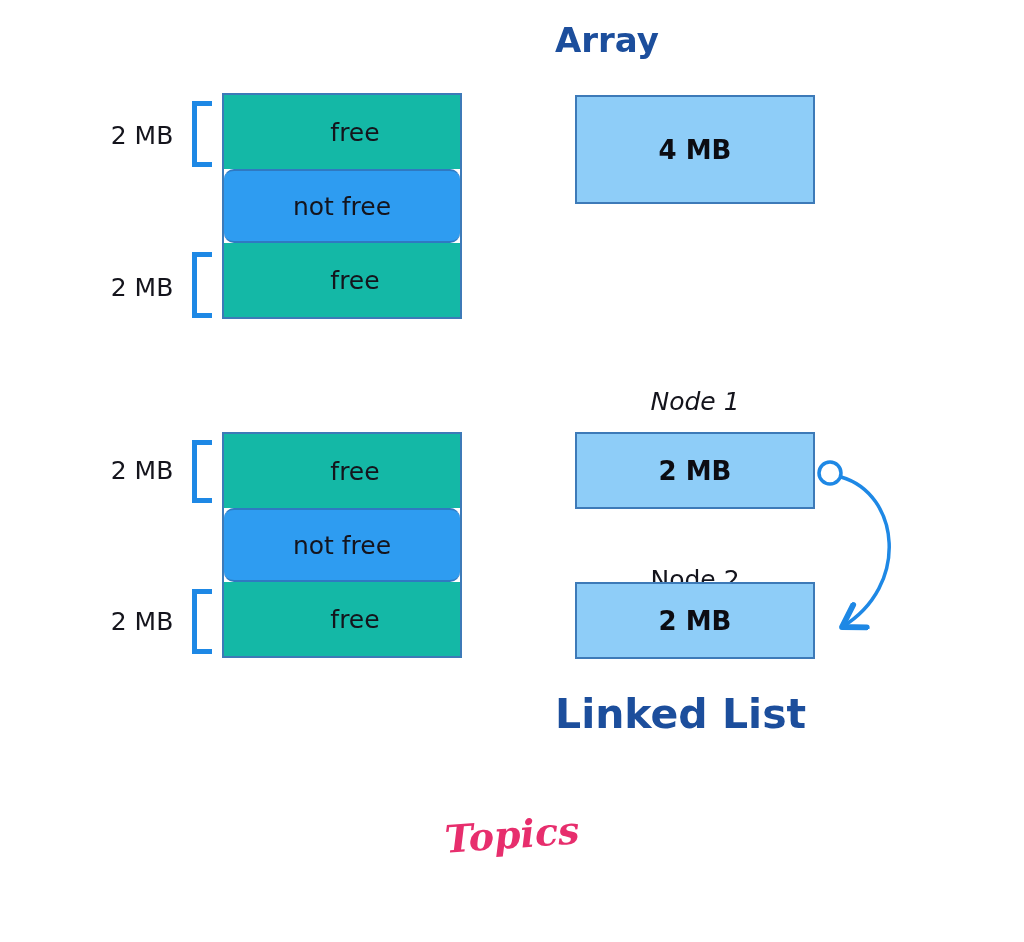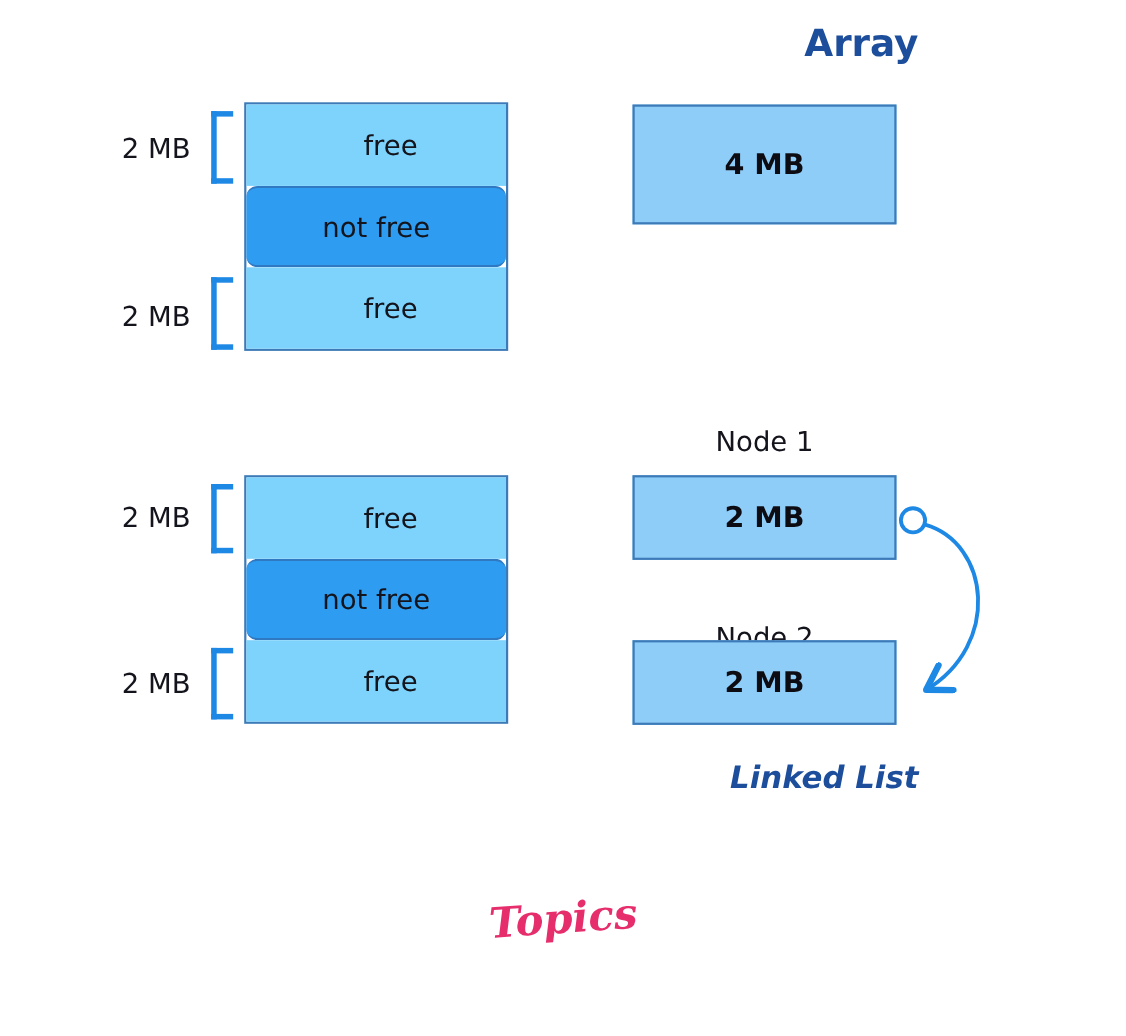--- a/index.html
+++ b/index.html
@@ -20,21 +20,21 @@
     border: 2px solid #3d7ab8;
   }
   .mem-row {
     height: 74px;
     display: flex;
     align-items: center;
     justify-content: center;
     font-size: 25px;
     color: #14141c;
   }
-  .mem-row.free { background: #7dd3fc; padding-left: 26px; }
+  .mem-row.free { background: #14b8a6; padding-left: 26px; }
   .mem-row.used {
     background: #2e9cf1;
     border-top: 2px solid #2f79c2;
     border-bottom: 2px solid #2f79c2;
     border-radius: 10px;
   }
 
   
   .bracket {
     position: absolute;
@@ -52,21 +52,21 @@
     text-align: center;
     font-size: 25px;
     color: #14141c;
   }
 
   
   .heading {
     position: absolute;
     left: 555px;
     width: 280px;
-    text-align: right;
+    text-align: left;
     font-weight: bold;
     color: #1c4e9c;
   }
   .solid-block {
     position: absolute;
     left: 575px;
     width: 240px;
     background: #8ecdf8;
     border: 2px solid #3d7ab8;
     display: flex;
@@ -146,37 +146,37 @@
     <span>free</span>
   </div>
 </div>
 
 <div class="bracket" style="top: 440px; height: 63px;"></div>
 <div class="size-label" style="top: 456px;">2 MB</div>
 
 <div class="bracket" style="top: 589px; height: 65px;"></div>
 <div class="size-label" style="top: 607px;">2 MB</div>
 
-<div class="node-label" style="top: 387px;">Node 1</div>
+<div class="node-label" style="top: 387px; font-style: italic;">Node 1</div>
 <div class="solid-block" style="top: 432px; height: 77px;">
   <span>2 MB</span>
 </div>
 
 <div class="node-label" style="top: 565px;">Node 2</div>
 <div class="solid-block" style="top: 582px; height: 77px;">
   <span>2 MB</span>
 </div>
 
 <svg class="abs" style="left: 808px; top: 448px;" width="130" height="210" viewBox="0 0 130 210" aria-hidden="true">
   <defs>
     <marker id="arrowhead" viewBox="0 0 12 12" refX="10" refY="6" markerWidth="9" markerHeight="9" orient="auto">
       <path d="M 2 1 L 10 6 L 2 11" fill="none" stroke="#1e88e5" stroke-width="2.2" stroke-linecap="round" stroke-linejoin="round"></path>
     </marker>
   </defs>
   <circle cx="22" cy="25" r="11" fill="#ffffff" stroke="#1e88e5" stroke-width="3.5"></circle>
   <path d="M 33 29 C 92 46, 102 138, 34 179" fill="none" stroke="#1e88e5" stroke-width="3.5" stroke-linecap="round" marker-end="url(#arrowhead)"></path>
 </svg>
 
-<div class="heading" style="top: 690px; font-size: 28px; font-style: italic;">Linked List</div>
+<div class="heading" style="top: 690px; font-size: 41px;">Linked List</div>
 
 <div class="logo">
   <div class="logo-script">Topics</div>
 </div>
 
 </body></html>

